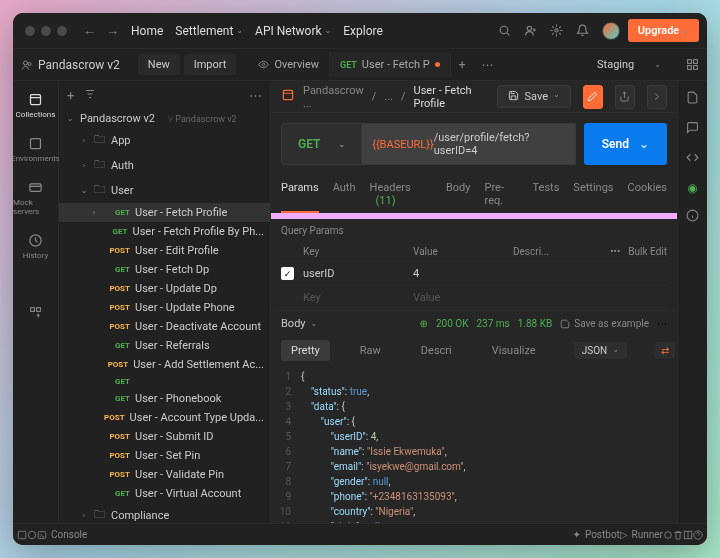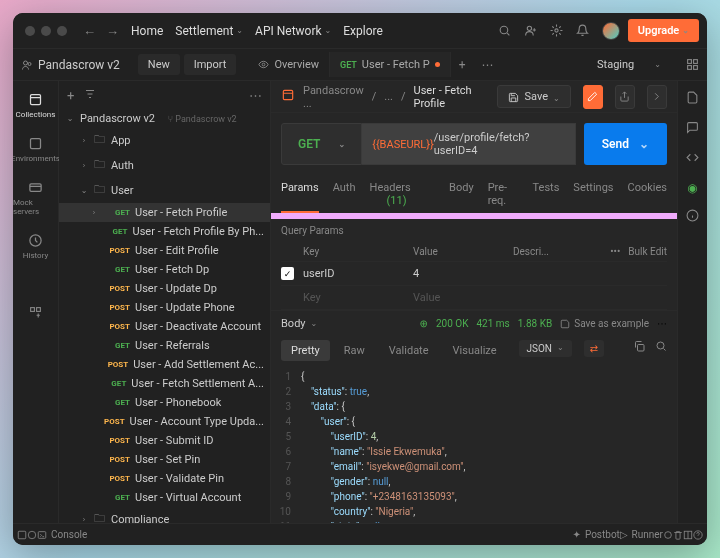--- a/index.html
+++ b/index.html
@@ -46,52 +46,52 @@
 .method{font-size:8px;font-weight:700;width:26px;text-align:right}
 .m-get{color:#4caf50}
 .m-post{color:#ffb74d}
 .coll-name{color:#ccc}
 .fork{color:#666;font-size:9px}
 .content{flex:1;background:#262626;display:flex;flex-direction:column;overflow:hidden}
 .crumbs{height:32px;display:flex;align-items:center;padding:0 10px;gap:8px;border-bottom:1px solid #2a2a2a}
 .crumb-ic{color:#888;font-size:12px}
 .crumb-text{color:#888;font-size:11px}
 .crumb-cur{color:#ddd;font-size:11px}
-.save-btn{margin-left:auto;background:#2e2e2e;color:#ccc;padding:4px 10px;font-size:11px;border-radius:3px;display:flex;align-items:flex-end;gap:5px;cursor:pointer;border:1px solid #3a3a3a}
+.save-btn{margin-left:auto;background:#2e2e2e;color:#ccc;padding:4px 10px;font-size:11px;border-radius:3px;display:flex;align-items:flex-start;gap:5px;cursor:pointer;border:1px solid #3a3a3a}
 .act-btn{width:24px;height:24px;background:#2e2e2e;border-radius:3px;display:flex;align-items:center;justify-content:center;color:#888;cursor:pointer;border:1px solid #3a3a3a;margin-left:4px}
 .act-btn.edit{background:#ff6c37;color:#fff;border-color:#ff6c37}
 .req-row{padding:10px;display:flex;gap:0}
 .method-sel{background:#2e2e2e;color:#4caf50;font-weight:600;font-size:12px;padding:7px 16px;border-radius:3px 0 0 3px;display:flex;align-items:center;gap:18px;cursor:pointer;border:1px solid #3a3a3a}
 .url-input{flex:1;background:#404040;border:1px solid #3a3a3a;border-left:none;padding:7px 10px;font-size:11px;color:#ccc;display:flex;align-items:center}
 .url-var{color:#ff6c37}
 .send-btn{background:#097bed;color:#fff;font-weight:600;font-size:12px;padding:7px 18px;border-radius:3px;margin-left:8px;display:flex;align-items:center;gap:10px;cursor:pointer}
 .req-tabs{display:flex;padding:0 10px;border-bottom:6px solid #f0abfc;gap:14px;font-size:11px;color:#888}
 .req-tab{padding:6px 0;cursor:pointer}
 .req-tab.active{color:#ddd;border-bottom:2px solid #ff6c37}
-.tab-count{color:#4caf50;margin-left:17px}
+.tab-count{color:#4caf50;margin-left:6px}
 .cookies{margin-left:auto;padding:6px 0;cursor:pointer}
 .qp-label{padding:6px 10px;font-size:10px;color:#888}
 .params-table{padding:0 10px}
 .pt-head{display:flex;font-size:10px;color:#888;padding:4px 0;border-bottom:1px solid #2a2a2a}
 .pt-col1{width:22px}
 .pt-key{flex:0 0 110px}
 .pt-val{flex:0 0 100px}
 .pt-desc{flex:1}
 .pt-row{display:flex;font-size:11px;color:#ccc;padding:5px 0;align-items:center;border-bottom:1px solid #2a2a2a}
 .pt-row.ph{color:#555}
 .chk{width:13px;height:13px;background:#fff;border-radius:2px;display:flex;align-items:center;justify-content:center;color:#000;font-size:9px}
 .bulk{margin-left:auto;font-size:10px;color:#888;display:flex;gap:8px;align-items:center}
 .resp-bar{margin-top:auto;padding:6px 10px;display:flex;align-items:center;gap:10px;font-size:11px;border-top:1px solid #2a2a2a}
 .resp-body{color:#ccc;display:flex;align-items:center;gap:5px;cursor:pointer}
 .resp-stats{margin-left:auto;display:flex;gap:8px;align-items:center;font-size:10px}
 .stat-ok{color:#4caf50}
 .stat-t{color:#4caf50}
 .stat-s{color:#4caf50}
 .save-ex{color:#888;cursor:pointer;display:flex;gap:4px;align-items:center}
-.view-tabs{display:flex;padding:4px 10px;gap:4px;font-size:11px;align-items:flex-start}
+.view-tabs{display:flex;padding:4px 10px;gap:20px;font-size:11px;align-items:center}
 .vtab{padding:4px 10px;color:#888;cursor:pointer;border-radius:3px}
 .vtab.active{background:#3a3a3a;color:#ddd}
 .vsel{margin-left:8px;background:#2e2e2e;padding:3px 8px;border-radius:3px;color:#ccc;font-size:10px;display:flex;gap:5px;cursor:pointer}
 .vicons{margin-left:auto;display:flex;gap:10px;color:#888}
 .code{flex:1;overflow:auto;padding:4px 0;font-family:Menlo,Consolas,monospace;font-size:10px;line-height:1.5}
 .code::-webkit-scrollbar{width:6px;height:6px}
 .code::-webkit-scrollbar-thumb{background:#3a3a3a}
 .cline{display:flex}
 .ln{width:30px;text-align:right;color:#555;padding-right:10px;user-select:none}
 .cc{white-space:pre;color:#ccc}
@@ -326,21 +326,20 @@
               <span>User - Referrals</span>
             </div>
             <div class="tree-row" style="padding-left: 30px;">
               <span class="tchev"></span>
               <span class="method m-post">POST</span>
               <span>User - Add Settlement Ac...</span>
             </div>
             <div class="tree-row" style="padding-left: 30px;">
               <span class="tchev"></span>
               <span class="method m-get">GET</span>
-              <span>User - Fetch Settlement A...</span>
             </div>
             <div class="tree-row" style="padding-left: 30px;">
               <span class="tchev"></span>
               <span class="method m-get">GET</span>
               <span>User - Phonebook</span>
             </div>
             <div class="tree-row" style="padding-left: 30px;">
               <span class="tchev"></span>
               <span class="method m-post">POST</span>
               <span>User - Account Type Upda...</span>
@@ -464,36 +463,36 @@
     </div>
 
     <div class="resp-bar">
       <span class="resp-body">
             <span>Body</span>
             <span class="chev">⌄</span>
           </span>
       <div class="resp-stats">
         <span style="color:#4caf50">⊕</span>
         <span class="stat-ok">200 OK</span>
-        <span class="stat-t">421 ms</span>
+        <span class="stat-t">237 ms</span>
         <span class="stat-s">1.88 KB</span>
         <span class="save-ex">
               <svg width="10" height="10" viewBox="0 0 24 24" fill="none" stroke="currentColor" stroke-width="2">
                 <path d="M19 21H5a2 2 0 0 1-2-2V5a2 2 0 0 1 2-2h11l5 5v11a2 2 0 0 1-2 2z"></path>
               </svg>
               <span>Save as example</span>
             </span>
         <span>⋯</span>
       </div>
     </div>
 
     <div class="view-tabs">
       <span class="vtab active">Pretty</span>
       <span class="vtab">Raw</span>
-      <span class="vtab">Validate</span>
+      <span class="vtab">Descri</span>
       <span class="vtab">Visualize</span>
       <span class="vsel">
             <span>JSON</span>
             <span class="chev">⌄</span>
           </span>
       <span class="vsel" style="color:#ff6c37;padding:3px 6px">⇄</span>
       <div class="vicons">
         <span><svg width="12" height="12" viewBox="0 0 24 24" fill="none" stroke="currentColor" stroke-width="2">
                 <rect x="9" y="9" width="13" height="13" rx="2"></rect>
                 <path d="M5 15V5a2 2 0 0 1 2-2h10"></path>

